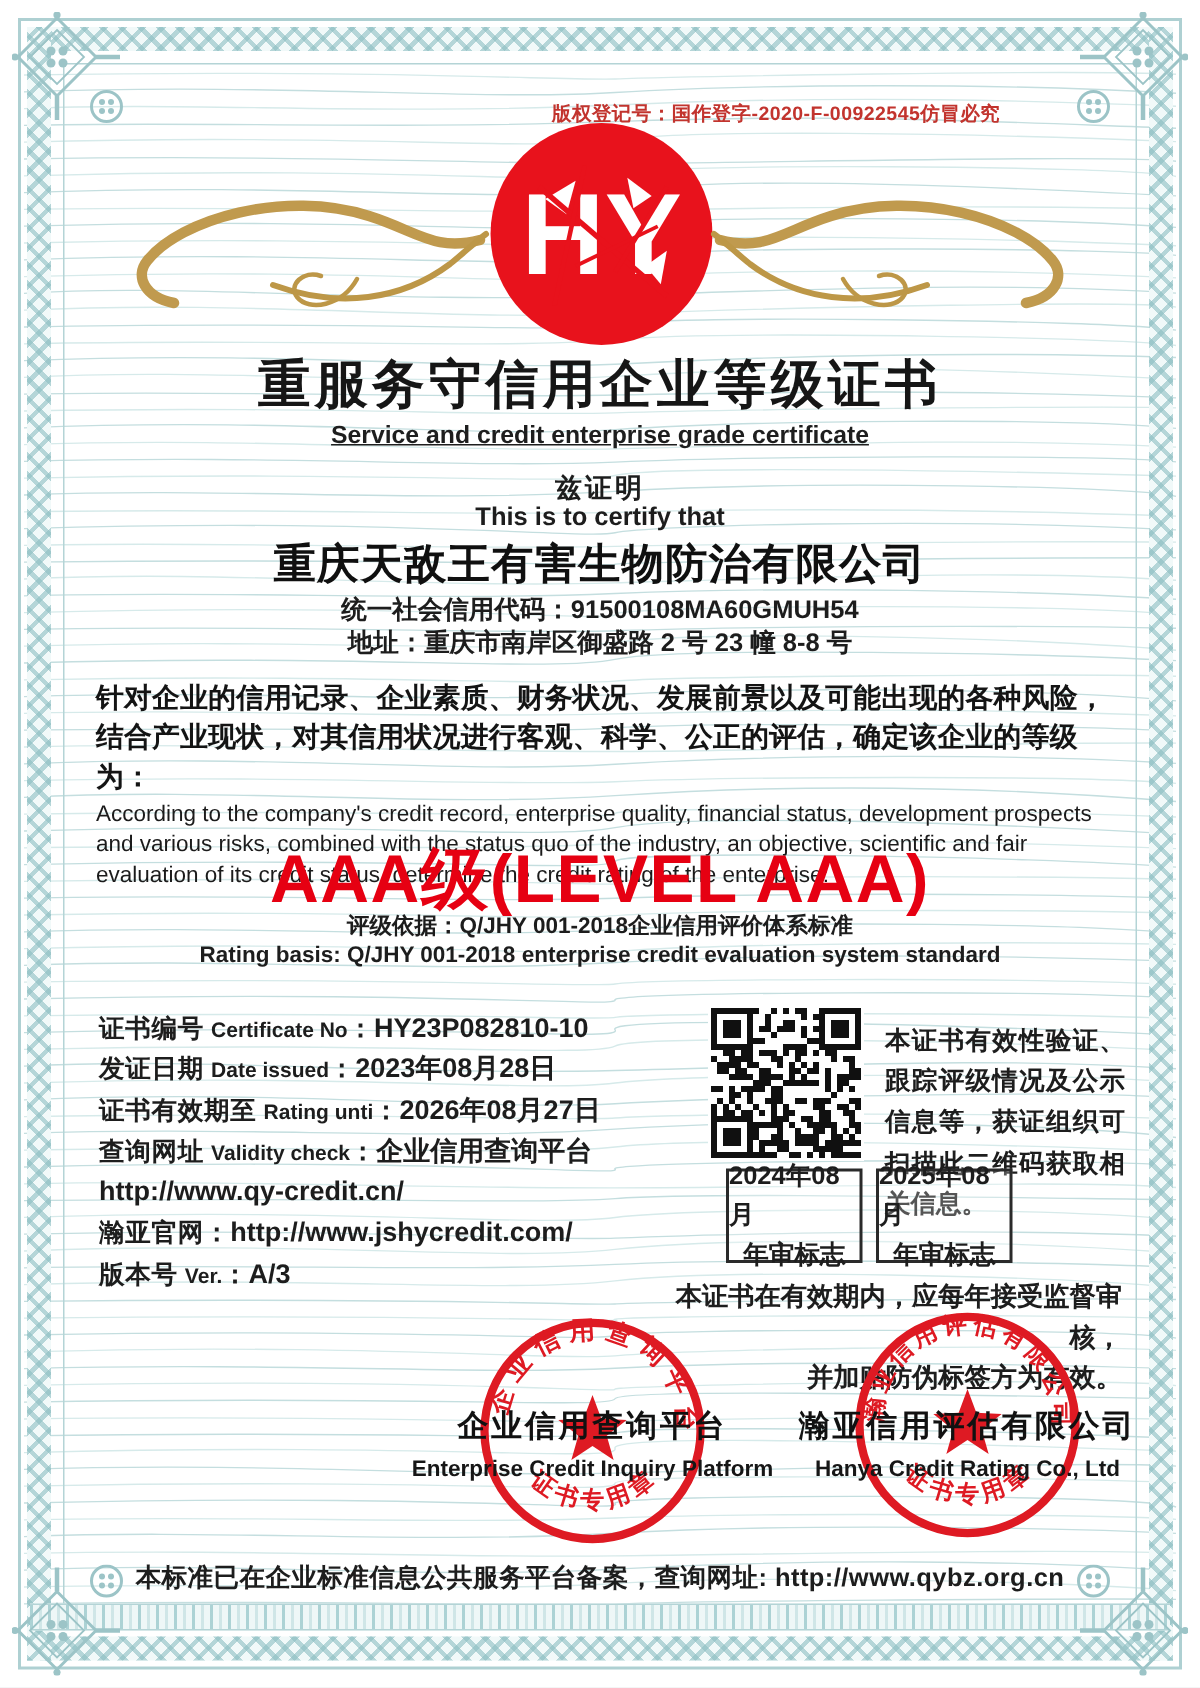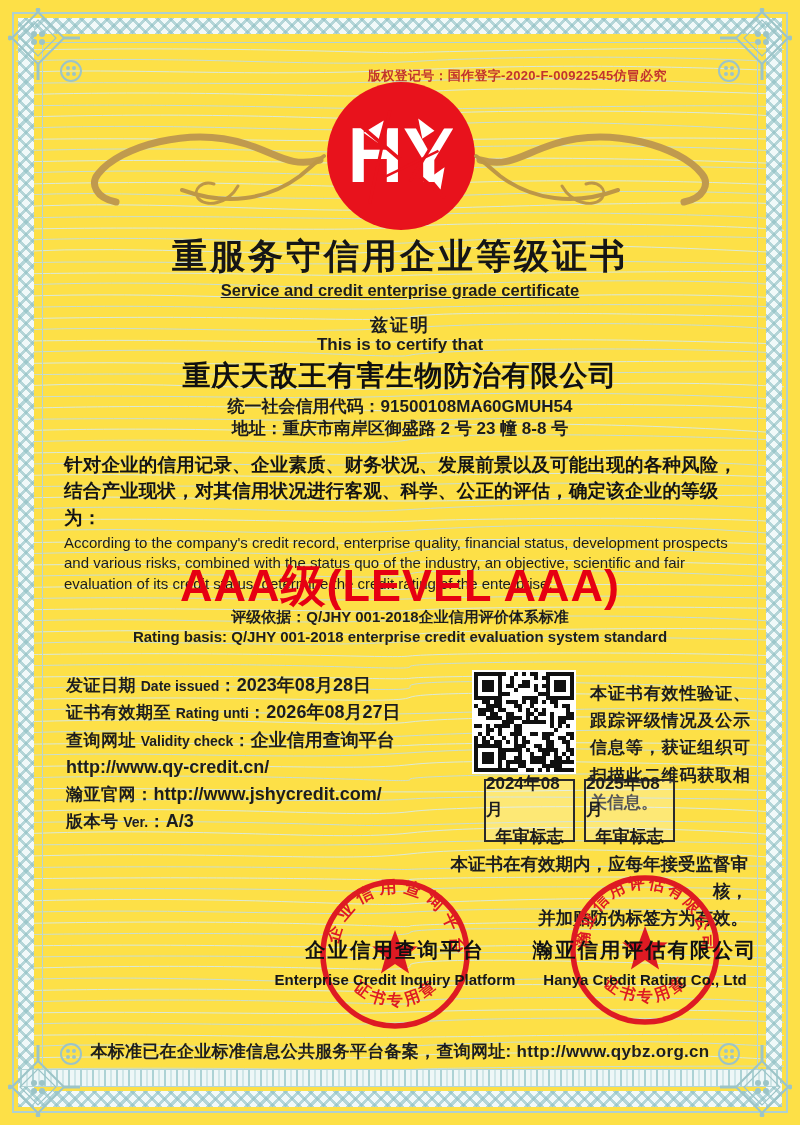--- a/index.html
+++ b/index.html
@@ -1,20 +1,20 @@
 <!DOCTYPE html>
 <html><head>
 <meta charset="utf-8">
 <style>
   * { margin:0; padding:0; box-sizing:border-box; }
   html,body { background:#e9eef0; }
   body { font-family:"Liberation Sans", sans-serif; }
   .cert {
     position:relative; width:800px; height:1125px; margin:0 auto;
-    background:#fde047; overflow:hidden; color:#1d1d1d;
+    background:#ffffff; overflow:hidden; color:#1d1d1d;
   }
   
   #waves { position:absolute; left:0; top:0; z-index:0; }
   
   .frame-line-outer { position:absolute; inset:12px; border:2px solid #aed0d2; z-index:1; }
   .frame-line-inner { position:absolute; inset:42px; border:1px solid #b4d4d6; z-index:1; }
   .band { position:absolute; z-index:1;
     background:
       repeating-linear-gradient(45deg, rgba(140,190,194,.6) 0 3px, rgba(255,255,255,0) 3px 9px),
       repeating-linear-gradient(-45deg, rgba(140,190,194,.6) 0 3px, rgba(255,255,255,0) 3px 9px),
@@ -307,20 +307,21 @@
   <div class="layer para">
     <div class="para-cn">针对企业的信用记录、企业素质、财务状况、发展前景以及可能出现的各种风险，结合产业现状，对其信用状况进行客观、科学、公正的评估，确定该企业的等级为：</div>
     <div class="para-en">According to the company's credit record, enterprise quality, financial status, development prospects and various risks, combined with the status quo of the industry, an objective, scientific and fair evaluation of its credit status, determine the credit rating of the enterprise:</div>
   </div>
 
   <div class="layer center rating">AAA级(LEVEL AAA)</div>
   <div class="layer center basis-cn">评级依据：Q/JHY 001-2018企业信用评价体系标准</div>
   <div class="layer center basis-en">Rating basis: Q/JHY 001-2018 enterprise credit evaluation system standard</div>
 
   <div class="layer details">
+    <div class="drow"><span class="lbl-cn">证书编号</span> <span class="lbl-en">Certificate No</span><span class="lbl-cn">：</span><span class="dval">HY23P082810-10</span></div>
     <div class="drow"><span class="lbl-cn">发证日期</span> <span class="lbl-en">Date issued</span><span class="lbl-cn">：</span><span class="dval">2023年08月28日</span></div>
     <div class="drow"><span class="lbl-cn">证书有效期至</span> <span class="lbl-en">Rating unti</span><span class="lbl-cn">：</span><span class="dval">2026年08月27日</span></div>
     <div class="drow"><span class="lbl-cn">查询网址</span> <span class="lbl-en">Validity check</span><span class="lbl-cn">：</span><span class="dval">企业信用查询平台</span></div>
     <div class="drow"><span class="dval">http://www.qy-credit.cn/</span></div>
     <div class="drow"><span class="lbl-cn">瀚亚官网</span><span class="lbl-cn">：</span><span class="dval">http://www.jshycredit.com/</span></div>
     <div class="drow"><span class="lbl-cn">版本号</span> <span class="lbl-en">Ver.</span><span class="lbl-cn">：</span><span class="dval">A/3</span></div>
   </div>
 
   <div class="layer qr-block">
     <svg id="qr" class="qr" viewBox="0 0 100 100">

